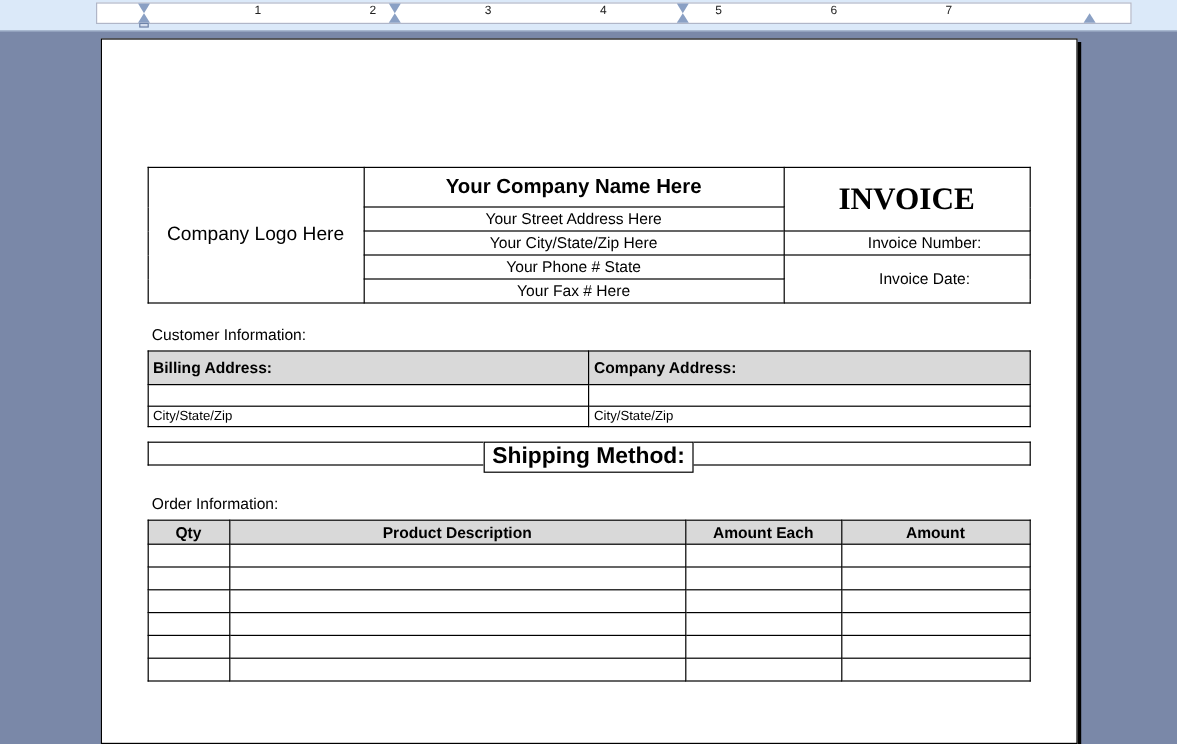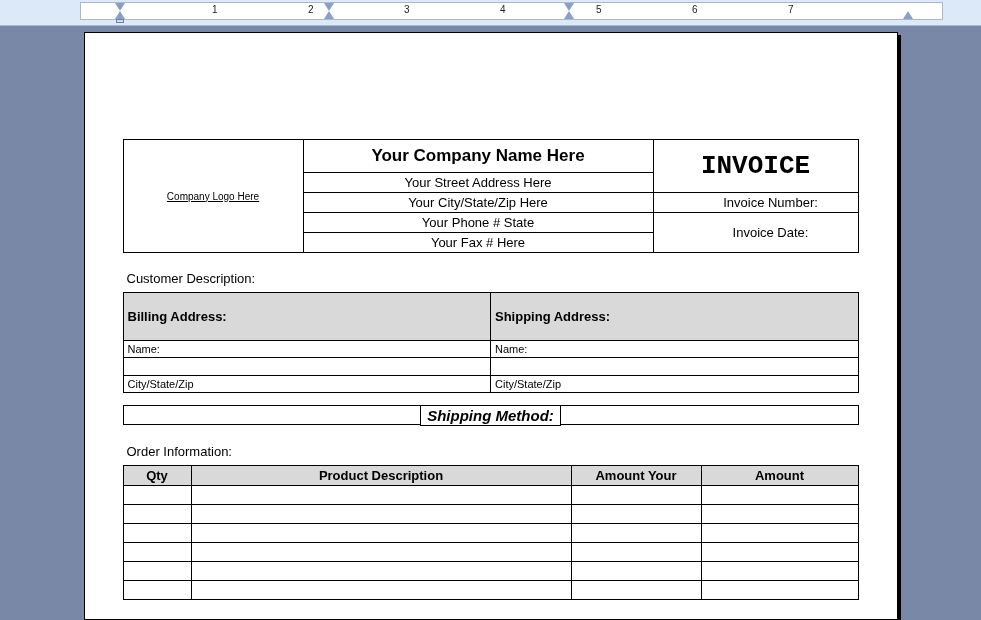--- a/index.html
+++ b/index.html
@@ -53,40 +53,40 @@
     width: 814px;
     background: #fff;
     box-shadow: 3px 3px 0 #000;
     border: 1px solid #000;
     padding: 106px 38px 20px 38px;
     position: relative;
   }
   table { border-collapse: collapse; width: 100%; }
   td, th { border: 1px solid #000; padding: 2px 6px; font-size: 13px; margin-left: 29px; }
   .header-table td { text-align:center; vertical-align: middle; }
-  .logo-cell { width: 180px; font-size:10px;text-decoration:underline; }
+  .logo-cell { width: 180px; font-size:16px; }
   .company-name { font-weight: bold; font-size: 17px; padding:6px 6px; }
   .invoice-title { font-family: "Times New Roman", serif; font-size: 26px; font-weight: bold; text-align:left; padding-left:6px;}
   .inv-field { text-align:left; font-size:13px;padding-left:36px; }
 
   .section-label { font-size: 13px; margin: 18px 0 6px 4px; }
 
   .addr-table th {
     background: #d9d9d9; text-align:left; font-size:13px; font-weight:bold;
-    padding: 16px 4px;
+    padding: 6px 4px;
   }
   .addr-table td { font-size: 11px; padding:2px 4px; }
   .addr-table .half { width: 50%; }
   .addr-table .empty td { height: 18px; }
 
   .shipmethod {
     display:flex; margin-top: 12px;
   }
   .shipmethod .blank { flex:1; border:1px solid #000; height:20px; border-right:none;}
-  .shipmethod .lbl { border:1px solid #000; padding:1px 6px; font-weight:bold; font-size:15px; background:#fff;font-style:italic;}
+  .shipmethod .lbl { border:1px solid #000; padding:1px 6px; font-weight:bold; font-size:19px; background:#fff;}
   .shipmethod .val { flex:1; border:1px solid #000; border-left:none; height:20px;}
 
   .order-table th {
     background:#d9d9d9; font-size:13px; font-weight:bold; text-align:center; padding:2px 19px;
   }
   .order-table td { height: 19px; }
   .order-table .qty { width: 68px; }
   .order-table .each { width: 130px; }
   .order-table .amt { width: 157px; }
 </style>
@@ -122,52 +122,48 @@
 
     <table class="header-table">
       <tbody>
           <tr>
         <td rowspan="5" class="logo-cell">
           <span>Company Logo Here</span>
         </td>
         <td class="company-name">
           <span>Your Company Name Here</span>
         </td>
-        <td class="invoice-title" rowspan="2" style="width:205px;font-family:Liberation Mono, monospace;">
+        <td class="invoice-title" rowspan="2" style="width:205px;">
           <span>INVOICE</span>
         </td>
       </tr>
       <tr>
         <td><span>Your Street Address Here</span></td>
       </tr>
       <tr>
         <td><span>Your City/State/Zip Here</span></td>
         <td class="inv-field"><span>Invoice Number:</span></td>
       </tr>
       <tr>
         <td><span>Your Phone # State</span></td>
         <td class="inv-field" rowspan="2"><span>Invoice Date:</span></td>
       </tr>
       <tr>
         <td><span>Your Fax # Here</span></td>
       </tr>
     </tbody>
       </table>
 
-    <div class="section-label">Customer Description:</div>
+    <div class="section-label">Customer Information:</div>
 
     <table class="addr-table">
       <tbody>
           <tr>
         <th class="half">Billing Address:</th>
-        <th class="half">Shipping Address:</th>
-      </tr>
-      <tr>
-        <td><span>Name:</span></td>
-        <td><span>Name:</span></td>
+        <th class="half">Company Address:</th>
       </tr>
       <tr class="empty">
         <td></td>
         <td></td>
       </tr>
       <tr>
         <td><span>City/State/Zip</span></td>
         <td><span>City/State/Zip</span></td>
       </tr>
     </tbody>
@@ -179,21 +175,21 @@
       <div class="val"></div>
     </div>
 
     <div class="section-label">Order Information:</div>
 
     <table class="order-table">
       <tbody>
           <tr>
         <th class="qty">Qty</th>
         <th>Product Description</th>
-        <th class="each">Amount Your</th>
+        <th class="each">Amount Each</th>
         <th class="amt">Amount</th>
       </tr>
       <tr>
             <td></td>
             <td></td>
             <td></td>
             <td></td>
           </tr>
       <tr>
             <td></td>

